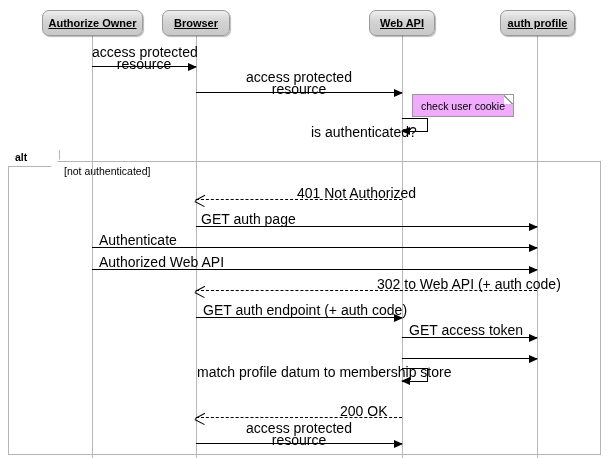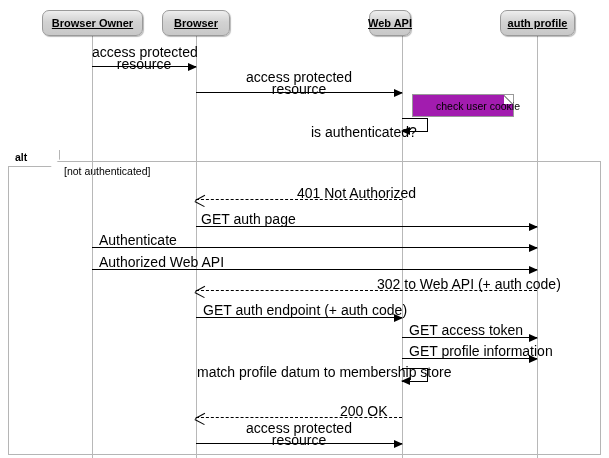--- a/index.html
+++ b/index.html
@@ -112,26 +112,26 @@
   .selfcall .head-l {
     top: auto;
     bottom: -4px;
     left: -1px;
   }
   
   .note {
     position: absolute;
     box-sizing: border-box;
     border: 1px solid #999999;
-    background: #a21caf;
+    background: #f0abfc;
     font-size: 10.5px;
     color: #000000;
     display: flex;
     align-items: center;
-    padding-left: 23px;
+    padding-left: 8px;
     white-space: nowrap;
   }
   .note-fold {
     position: absolute;
     top: 0;
     right: 0;
     width: 9px;
     height: 9px;
     background: linear-gradient(225deg, #ffffff 0%, #ffffff 48%, #999999 48%, #999999 56%, #ffffff 56%);
   }
@@ -169,26 +169,26 @@
 
 <div id="diagram">
     <div class="frag" style="left: 8px; top: 161px; width: 593px; height: 294px;"></div>
     <div class="frag-tab" style="left: 8px; top: 150px; width: 52px; height: 17px;">alt</div>
     <div class="frag-cond" style="left: 64px; top: 165px;">[not authenticated]</div>
     <div class="lifeline" style="left: 92px; top: 36px; height: 422px;"></div>
     <div class="lifeline" style="left: 196px; top: 36px; height: 422px;"></div>
     <div class="lifeline" style="left: 402px; top: 36px; height: 422px;"></div>
     <div class="lifeline" style="left: 537px; top: 36px; height: 422px;"></div>
     <div class="participant" style="left: 42px; top: 10px; width: 101px;">
-      <span>Browser Owner</span>
+      <span>Authorize Owner</span>
     </div>
     <div class="participant" style="left: 162px; top: 10px; width: 68px;">
       <span>Browser</span>
     </div>
-    <div class="participant" style="left: 369px; top: 10px; width: 42px;">
+    <div class="participant" style="left: 369px; top: 10px; width: 66px;">
       <span>Web API</span>
     </div>
     <div class="participant" style="left: 500px; top: 10px; width: 75px;">
       <span>auth profile</span>
     </div>
     <div class="msg" style="left: 92px; top: 66px; width: 104px;">
       <div class="head-r"></div>
     </div>
     <div class="msg-label center" style="left: 92px; top: 46px; width: 104px; text-align: center;">
       <div>access protected</div>
@@ -229,21 +229,20 @@
       <div class="head-r"></div>
     </div>
     <div class="msg-label" style="left: 203px; top: 304px; width: 200px; text-align: right;">GET auth endpoint (+ auth code)</div>
     <div class="msg" style="left: 402px; top: 337px; width: 135px;">
       <div class="head-r"></div>
     </div>
     <div class="msg-label" style="left: 409px; top: 324px; width: 130px; text-align: left;">GET access token</div>
     <div class="msg" style="left: 402px; top: 358px; width: 135px;">
       <div class="head-r"></div>
     </div>
-    <div class="msg-label" style="left: 409px; top: 345px; width: 132px; text-align: left;">GET profile information</div>
     <div class="selfcall" style="left: 402px; top: 368px; width: 26px; height: 14px;">
       <div class="head-l"></div>
     </div>
     <div class="msg-label" style="left: 197px; top: 366px; width: 202px; text-align: right;">match profile datum to membership store</div>
     <div class="msg dashed" style="left: 196px; top: 417px; width: 206px;">
       <div class="head-l-open"></div>
     </div>
     <div class="msg-label" style="left: 340px; top: 405px; width: 58px; text-align: left;">200 OK</div>
     <div class="msg" style="left: 196px; top: 443px; width: 206px;">
       <div class="head-r"></div>

